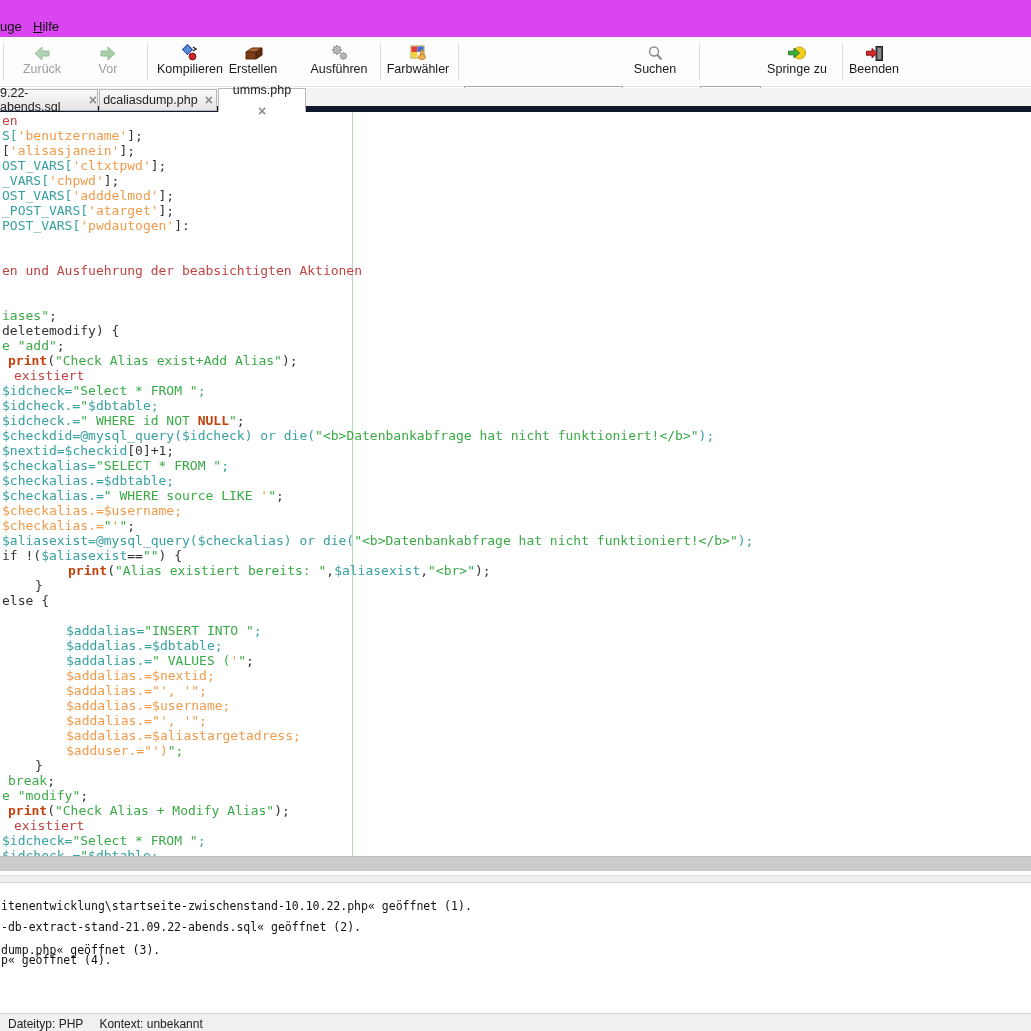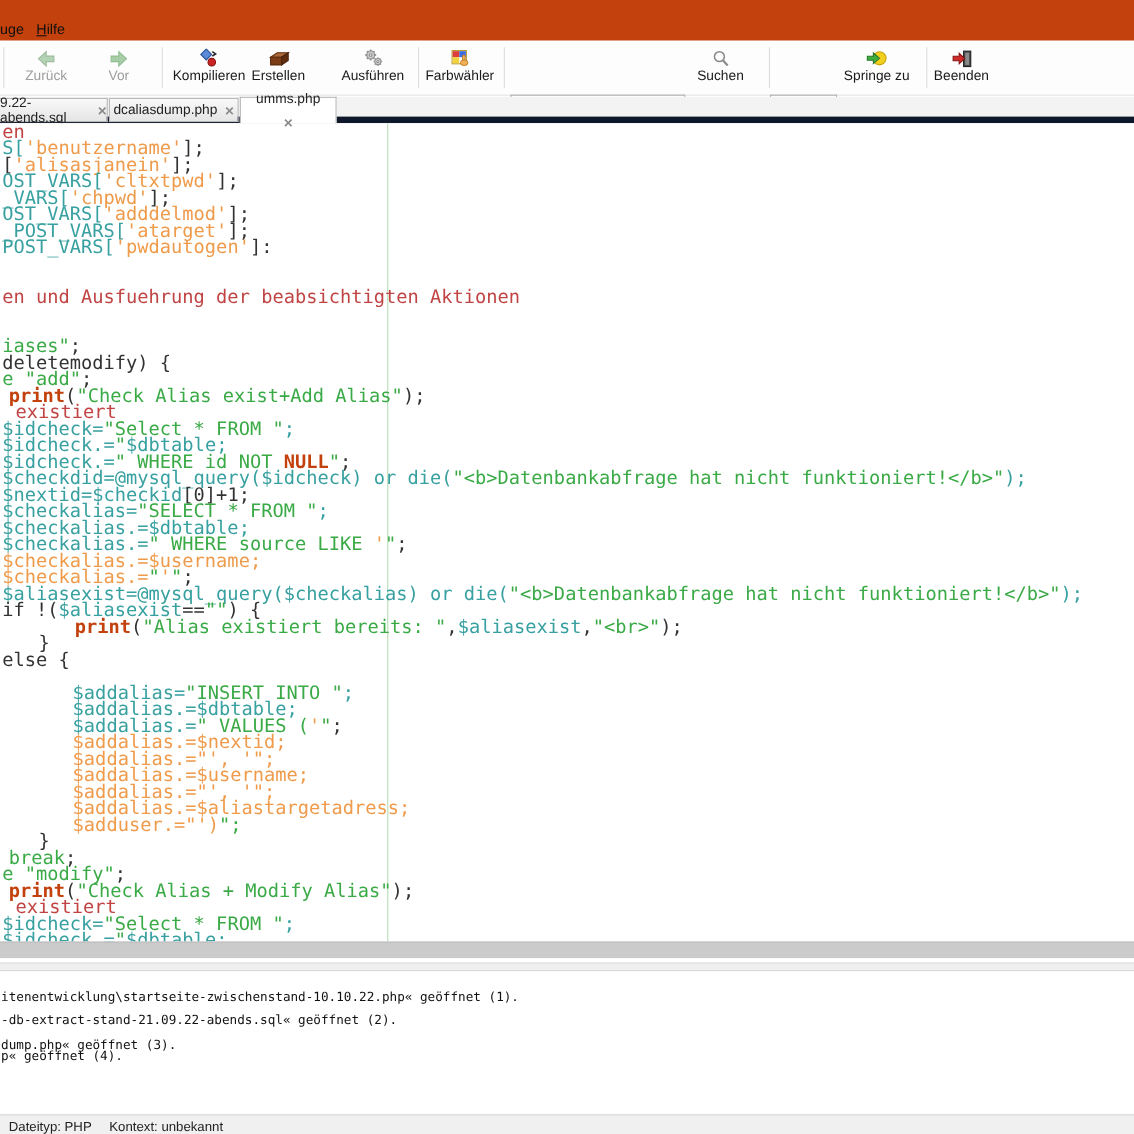--- a/index.html
+++ b/index.html
@@ -1,20 +1,20 @@
 <!DOCTYPE html>
 <html><head>
 <meta charset="utf-8">
 <style>
   html,body{margin:0;padding:0;background:#fff;}
   .screen{position:relative;width:1031px;height:1031px;background:#fff;overflow:hidden;
           font-family:"Liberation Sans",sans-serif;color:#1a1a1a;}
 
   
-  .menubar{position:absolute;top:0;left:0;width:100%;height:37px;background:#c2410c;}
+  .menubar{position:absolute;top:0;left:0;width:100%;height:37px;background:#d946ef;}
   .menuitem{position:absolute;top:19px;font-size:13px;color:#111;}
   .menuitem .accel{text-decoration:underline;}
 
   
   .toolbar{position:absolute;top:37px;left:0;width:100%;height:50px;background:#fdfdfd;
            border-bottom:1px solid #e4e4e4;box-sizing:border-box;}
   .tsep{position:absolute;top:6px;width:1px;height:37px;background:#dcdcdc;}
   .tbtn{position:absolute;top:3px;display:flex;flex-direction:column;align-items:center;
         font-size:12.5px;color:#1a1a1a;cursor:default;}
   .tbtn .ticon{height:22px;display:flex;align-items:flex-end;justify-content:center;}
@@ -31,21 +31,21 @@
             border-bottom:6px solid #0f172a;box-sizing:border-box;}
   .tab{position:absolute;top:1px;height:22px;background:linear-gradient(#f9f9f9,#e5e5e5);
        border:1px solid #b9b9b9;box-sizing:border-box;display:flex;align-items:center;
        justify-content:center;gap:7px;font-size:12.5px;color:#222;}
   .tab.first{border-left:none;}
   .tab.active{background:#fff;top:0;height:24px;border-bottom:none;z-index:2;}
   .tab .close{color:#8b8b8b;font-weight:bold;font-size:14px;line-height:1;}
 
   
   .editor{position:absolute;top:112px;left:0;width:100%;height:744px;background:#fff;
-          overflow:hidden;font-family:"DejaVu Sans Mono",monospace;font-size:17px;}
+          overflow:hidden;font-family:"DejaVu Sans Mono",monospace;font-size:13px;}
   .mline{position:absolute;top:0;bottom:0;left:352px;width:1px;background:#b5dcb5;}
   .cline{position:absolute;white-space:pre;line-height:15px;height:15px;}
   .c-red{color:#c14444;}
   .c-teal{color:#38a0a0;}
   .c-orange{color:#ef9b4b;}
   .c-green{color:#3aaa46;}
   .c-blue{color:#c2410c;font-weight:bold;}
   .c-plain{color:#333;}
 
   

